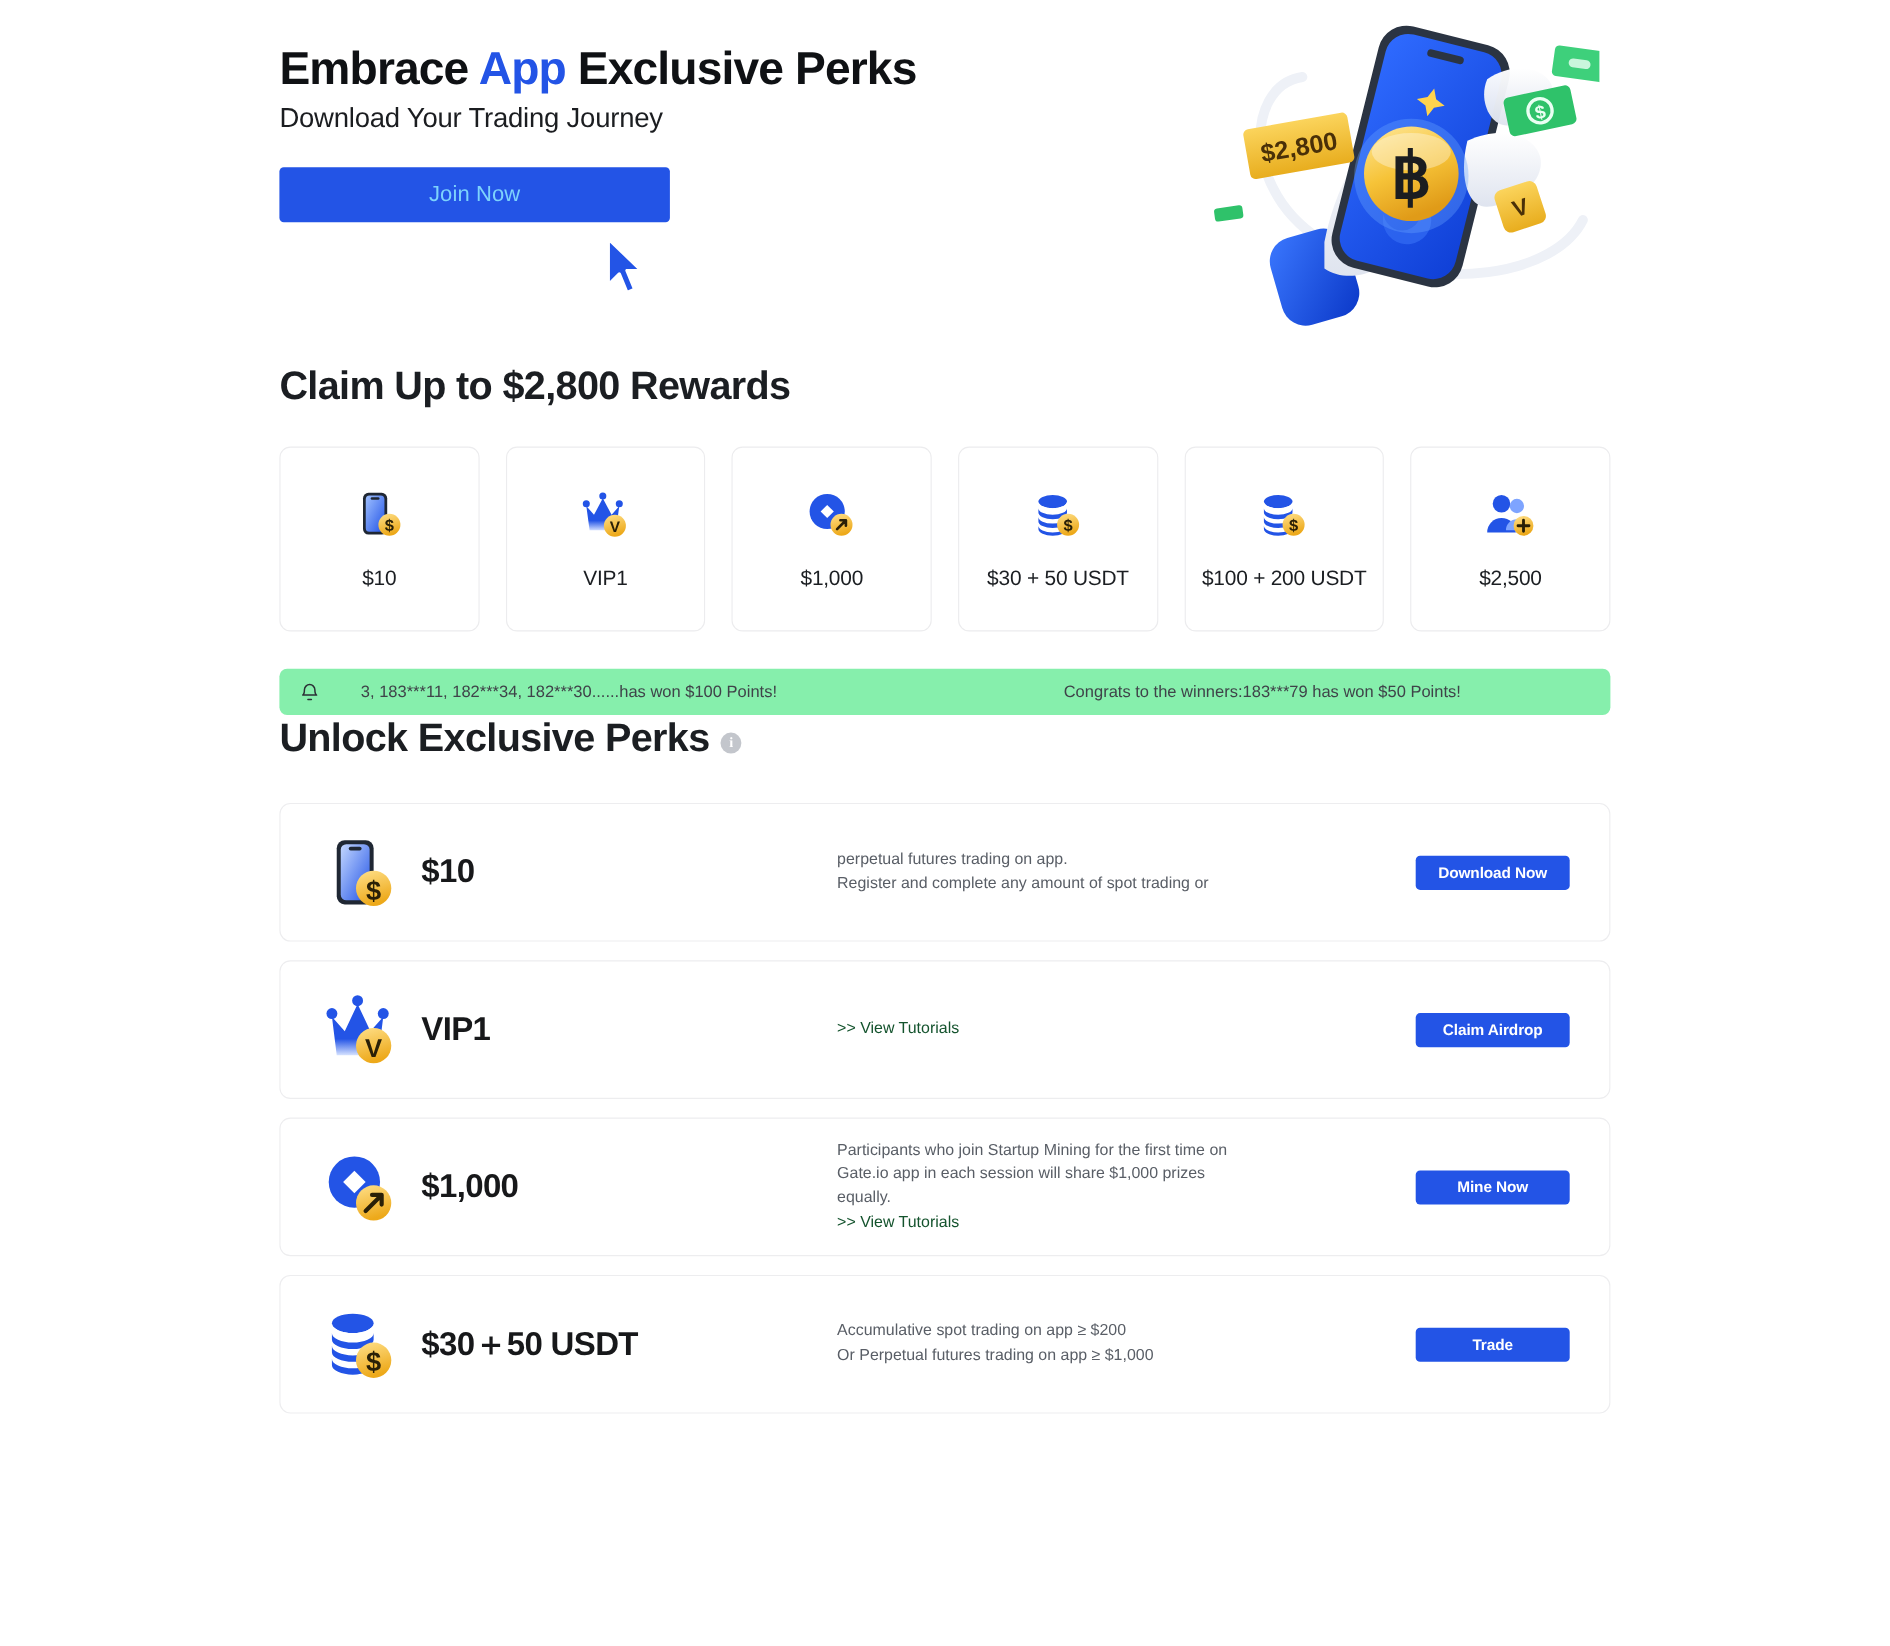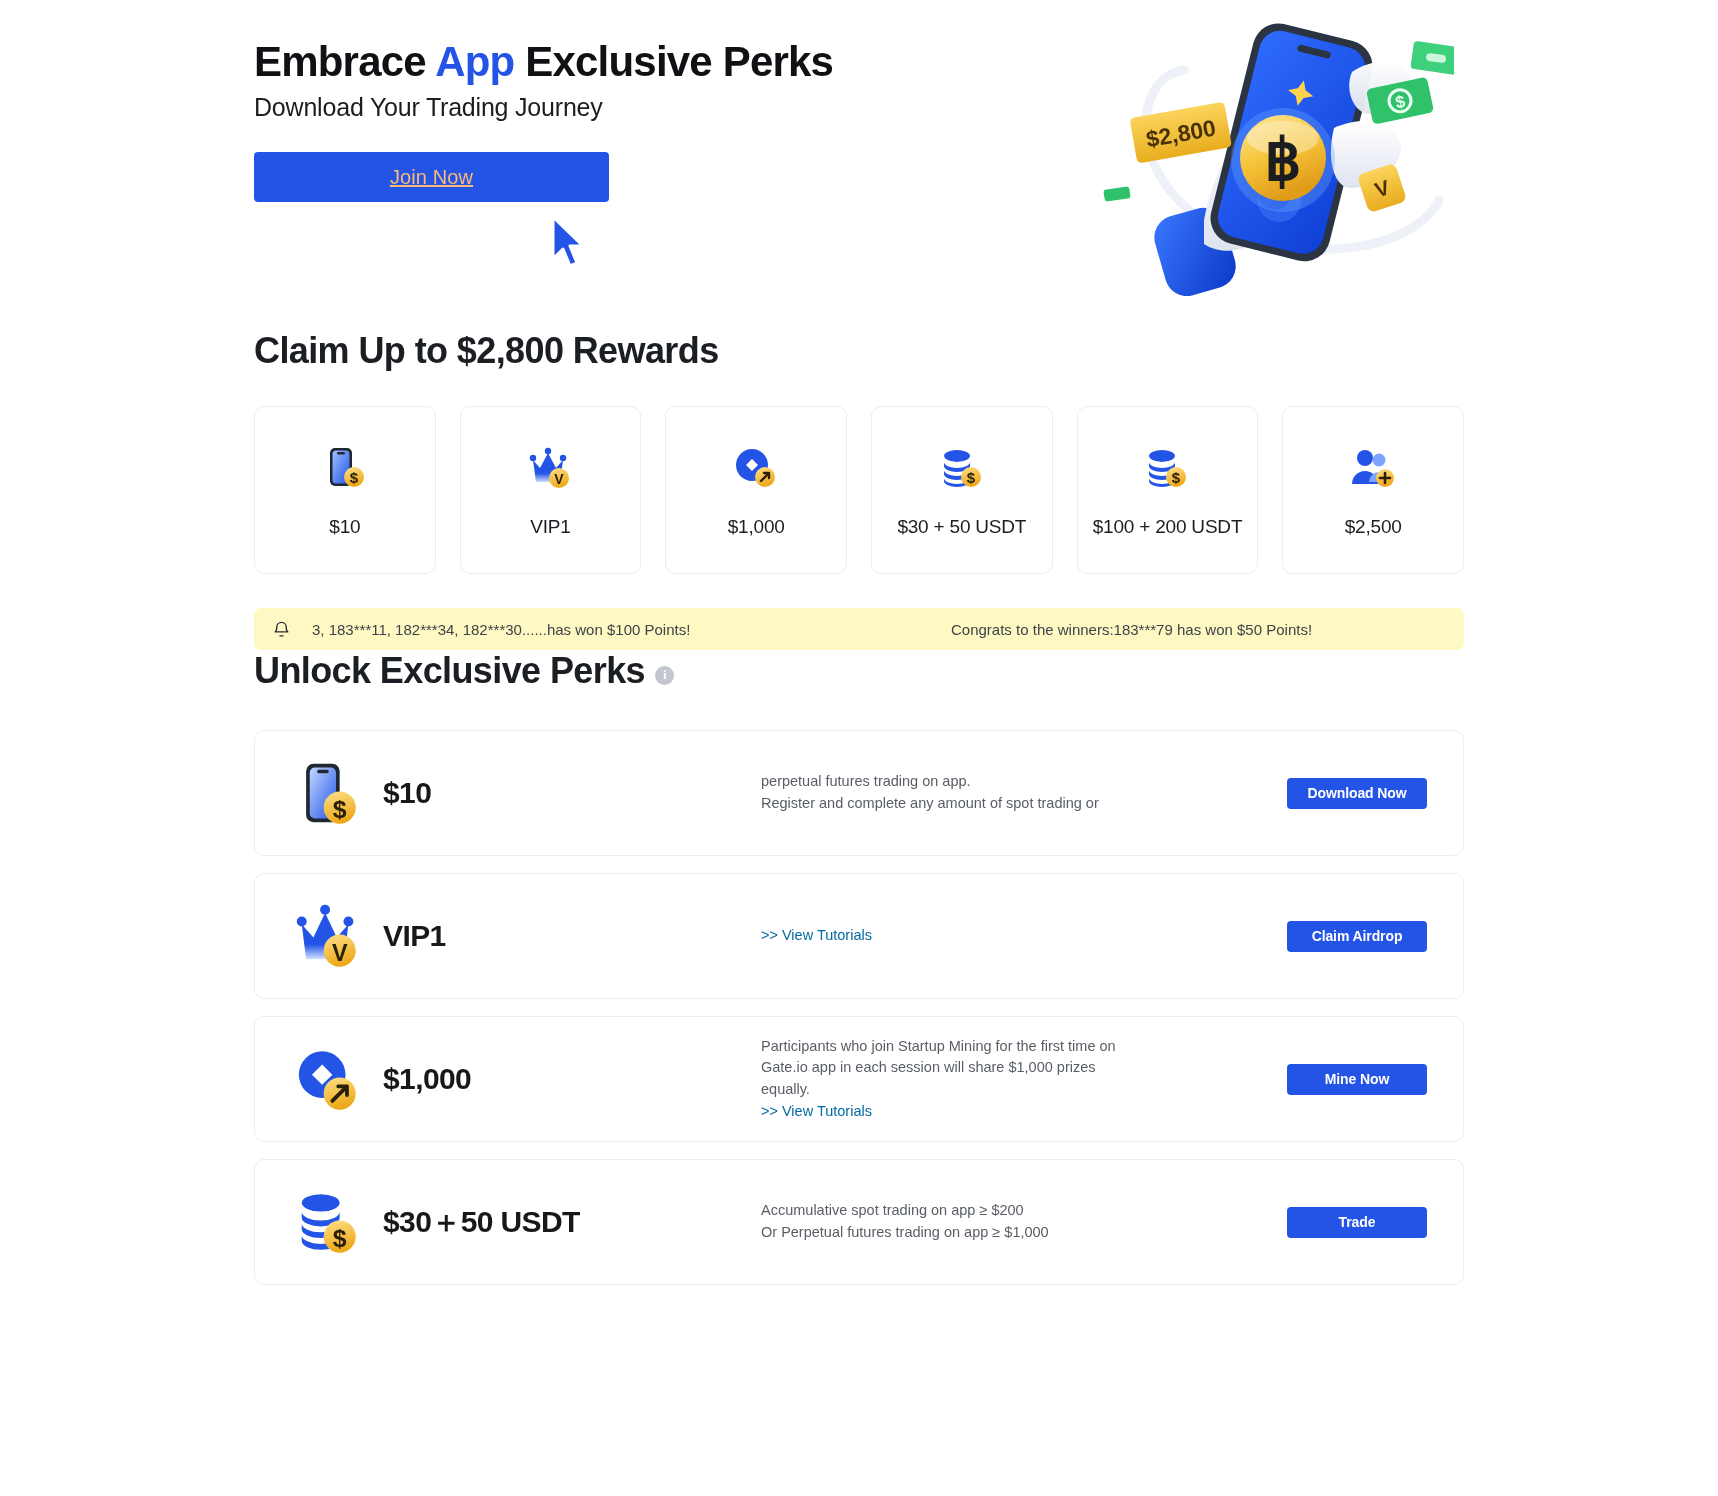--- a/index.html
+++ b/index.html
@@ -45,26 +45,25 @@
     margin: 0 0 30px 0;
     letter-spacing: -0.2px;
   }
   .join-btn {
     display: block;
     width: 355px;
     height: 50px;
     border: none;
     border-radius: 4px;
     background: #2354e6;
-    color: #fdba74;
+    color: #7dd3fc;
     font-size: 20px;
     font-family: "Liberation Sans", sans-serif;
     letter-spacing: 0.1px;
     cursor: pointer;
-    text-decoration: underline;
   }
   .cursor-arrow {
     position: absolute;
     left: 295px;
     top: 215px;
     width: 40px;
     height: 56px;
     pointer-events: none;
   }
 
@@ -128,25 +127,25 @@
     font-size: 19px;
     color: #1b1e22;
     white-space: nowrap;
     letter-spacing: -0.2px;
   }
 
   
   .marquee {
     height: 42px;
     border-radius: 7px;
-    background: #fef9c3;
+    background: #86efac;
     display: flex;
     align-items: center;
     padding: 0 16px;
-    gap: 4px;
+    gap: 20px;
     overflow: hidden;
     position: relative;
   }
   .bell {
     flex: 0 0 auto;
     width: 22px; height: 22px;
     display: flex; align-items: center; justify-content: center;
   }
   .marquee-msgs {
     flex: 1 1 auto;
@@ -201,21 +200,21 @@
   .perk-desc {
     flex: 1 1 auto;
     font-size: 14.5px;
     line-height: 1.5;
     color: #595e66;
     padding-right: 20px;
   }
   .perk-desc .line { display: block; }
   .tutorial-link {
     display: inline-block;
-    color: #0369a1;
+    color: #14532d;
     text-decoration: none;
     font-size: 14.5px;
     cursor: pointer;
   }
   .perk-action { flex: 0 0 auto; width: 170px; display: flex; justify-content: flex-end; }
   .action-btn {
     width: 140px;
     height: 31px;
     border: none;
     border-radius: 4px;

